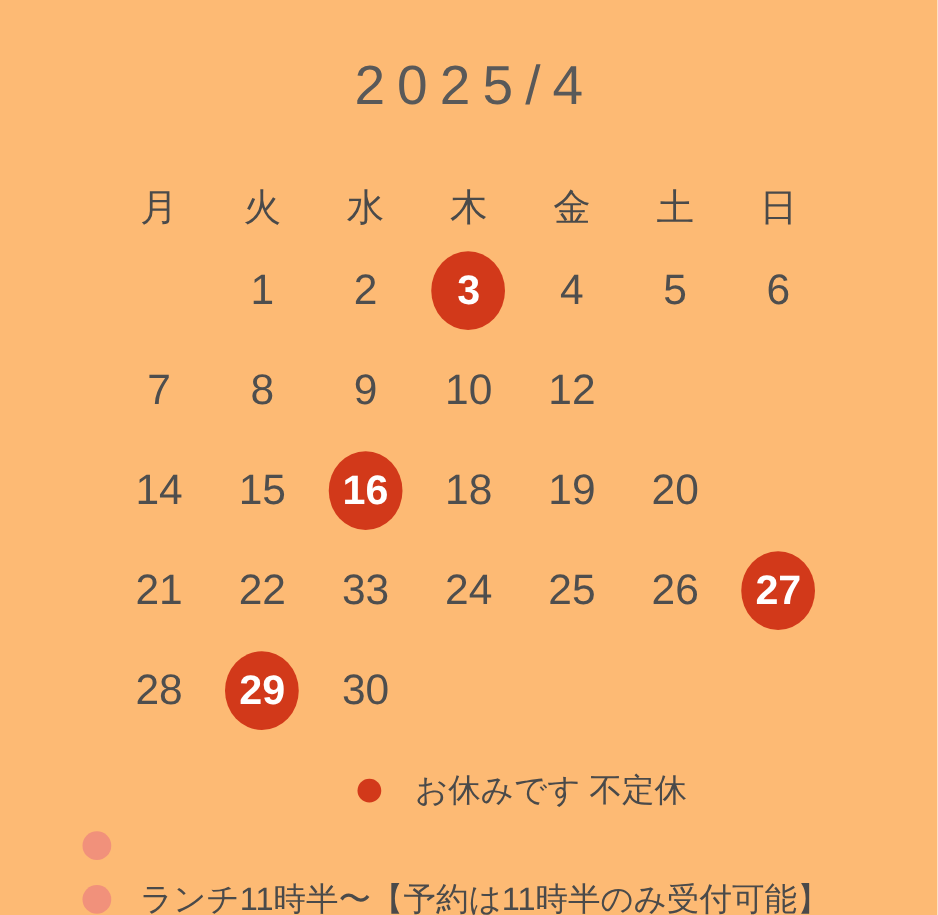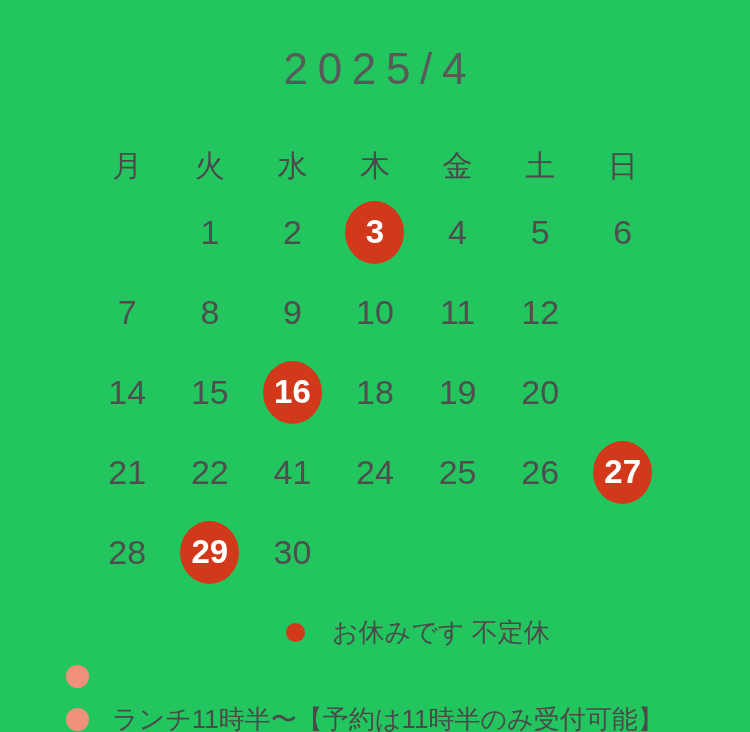--- a/index.html
+++ b/index.html
@@ -1,21 +1,21 @@
 <!DOCTYPE html>
 <html><head>
 <meta charset="utf-8">
 <style>
   * { margin: 0; padding: 0; box-sizing: border-box; }
   html, body { background: #ffffff; }
   .page {
     position: relative;
     width: 750px;
     height: 732px;
-    background: #22c55e;
+    background: #fdba74;
     overflow: hidden;
     font-family: "Liberation Sans", "DejaVu Sans", sans-serif;
     color: #4e4e4e;
   }
   .title {
     position: absolute;
     top: 44px;
     left: 0;
     width: 100%;
     text-align: center;
@@ -136,23 +136,20 @@
         <div class="day-cell">
           <span class="day-num">8</span>
         </div>
         <div class="day-cell">
           <span class="day-num">9</span>
         </div>
         <div class="day-cell">
           <span class="day-num">10</span>
         </div>
         <div class="day-cell">
-          <span class="day-num">11</span>
-        </div>
-        <div class="day-cell">
           <span class="day-num">12</span>
         </div>
       </div>
       <div class="week-row">
         <div class="day-cell">
           <span class="day-num">14</span>
         </div>
         <div class="day-cell">
           <span class="day-num">15</span>
         </div>
@@ -170,21 +167,21 @@
         </div>
       </div>
       <div class="week-row">
         <div class="day-cell">
           <span class="day-num">21</span>
         </div>
         <div class="day-cell">
           <span class="day-num">22</span>
         </div>
         <div class="day-cell">
-          <span class="day-num">41</span>
+          <span class="day-num">33</span>
         </div>
         <div class="day-cell">
           <span class="day-num">24</span>
         </div>
         <div class="day-cell">
           <span class="day-num">25</span>
         </div>
         <div class="day-cell">
           <span class="day-num">26</span>
         </div>

